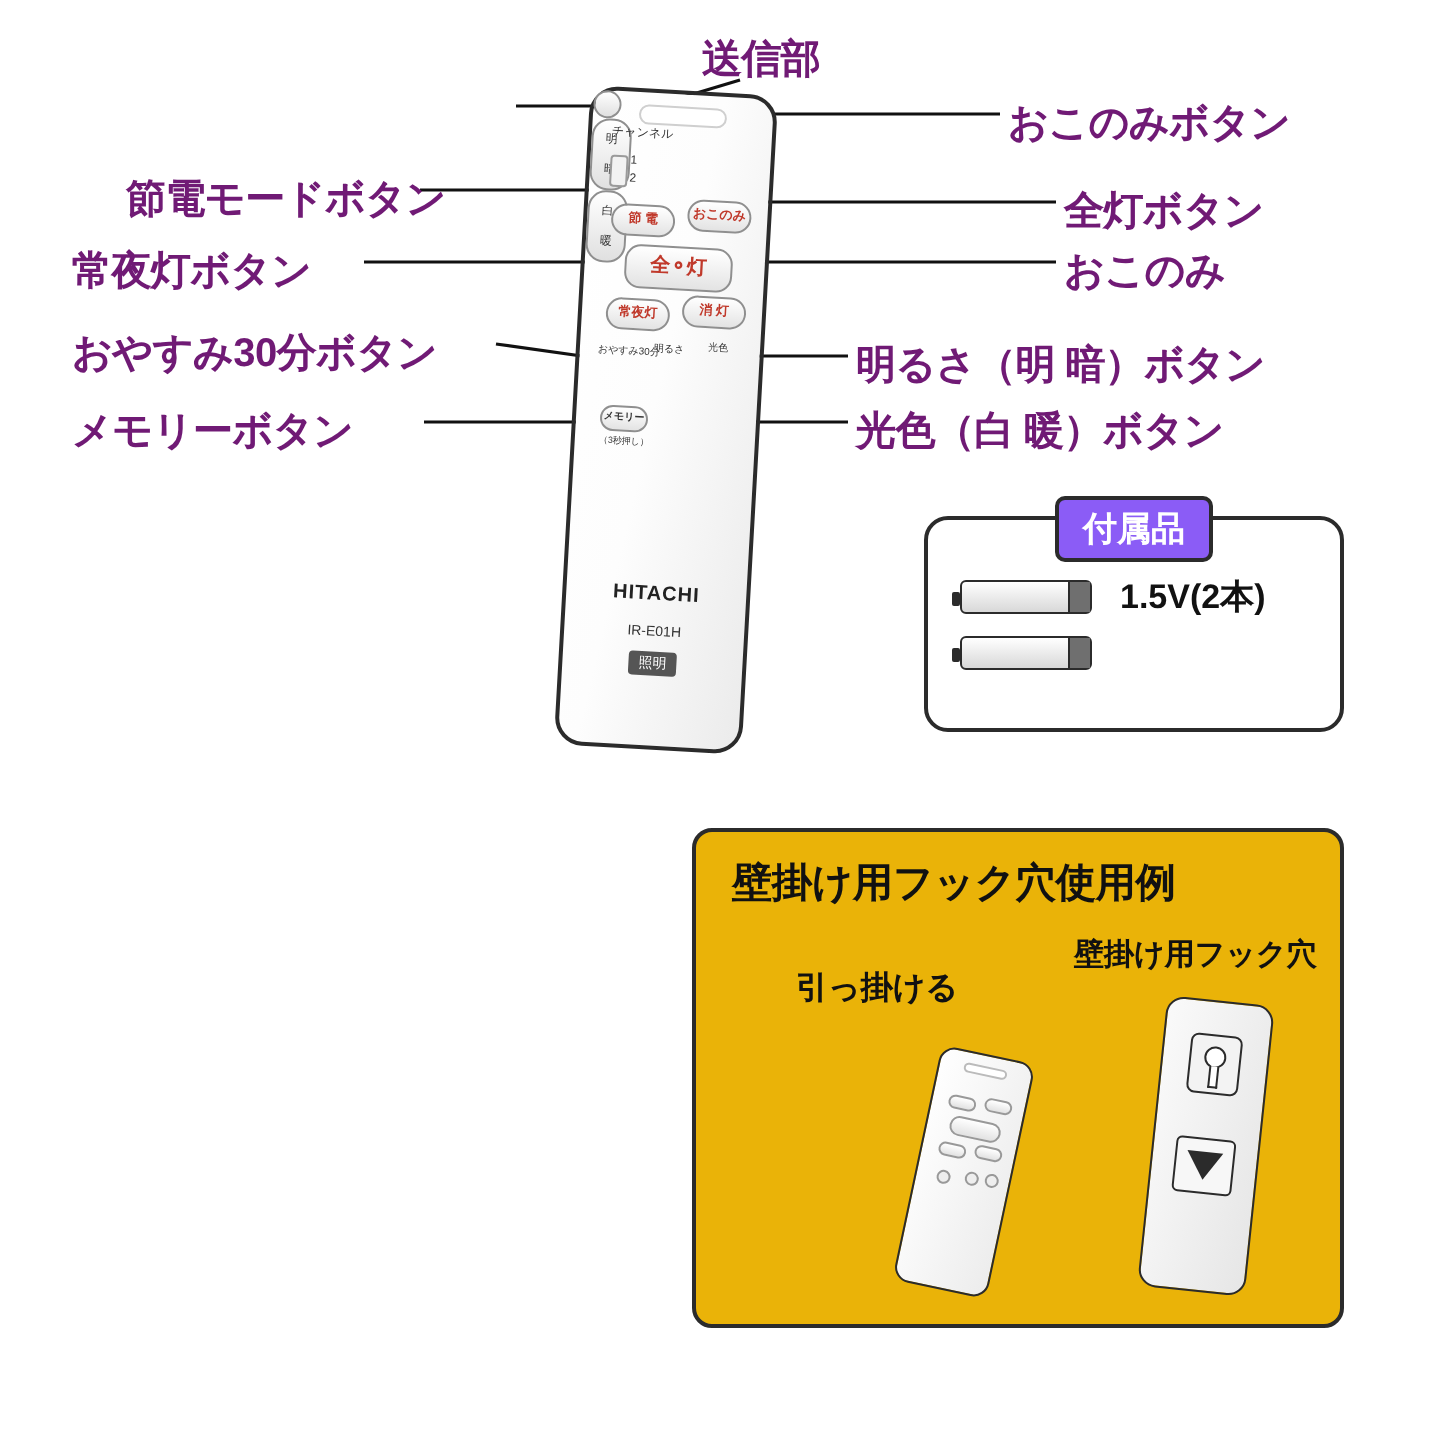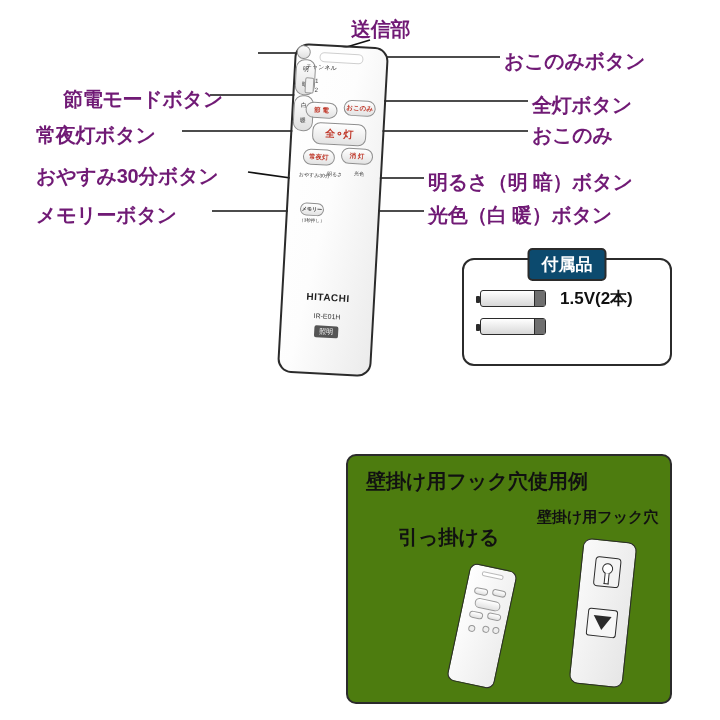--- a/index.html
+++ b/index.html
@@ -161,21 +161,21 @@
     left: 462px; top: 258px;
     width: 210px; height: 108px;
     background: #ffffff;
     border: 2.5px solid #2b2b2b;
     border-radius: 12px;
   }
   .acc-title {
     position: absolute;
     left: 50%; transform: translateX(-50%);
     top: -12px;
-    background: #0c4a6e;
+    background: #8b5cf6;
     color: #fff;
     font-weight: bold;
     font-size: 17px;
     padding: 3px 12px;
     border-radius: 5px;
     border: 2px solid #2b2b2b;
     white-space: nowrap;
   }
   .battery {
     position: absolute;
@@ -206,43 +206,43 @@
     left: 96px; top: 27px;
     font-size: 17px; font-weight: bold;
     line-height: 1.45;
     color: #111;
     white-space: nowrap;
   }
 
   
   .hook {
     position: absolute;
-    left: 346px; top: 454px;
+    left: 346px; top: 414px;
     width: 326px; height: 250px;
     border: 2.5px solid #2b2b2b;
     border-radius: 10px;
-    background: #4d7c0f;
+    background: #eab308;
   }
   .hook-title {
     position: absolute;
     left: 18px; top: 12px;
     font-size: 20px; font-weight: bold;
     color: #111;
     white-space: nowrap;
   }
   .hook-sub {
     position: absolute;
     left: 168px; top: 52px;
     font-size: 15px; font-weight: bold;
     color: #111; white-space: nowrap; margin-left: 21px;
   }
   .hook-hikkake {
     position: absolute;
     left: 50px; top: 68px;
-    font-size: 20px; font-weight: bold;
+    font-size: 16px; font-weight: bold;
     color: #111; white-space: nowrap;
   }
   .hook-screw {
     position: absolute;
     left: 16px; top: 162px;
     font-size: 14px; font-weight: bold;
     color: #111;
     line-height: 1.35;
     white-space: nowrap;
   }

